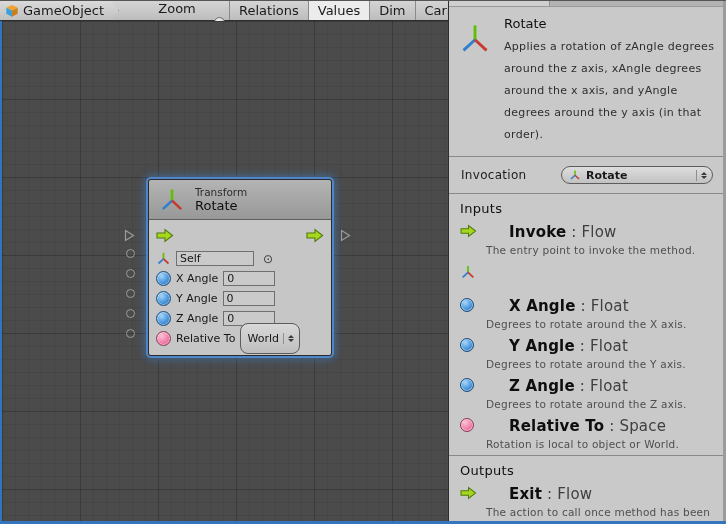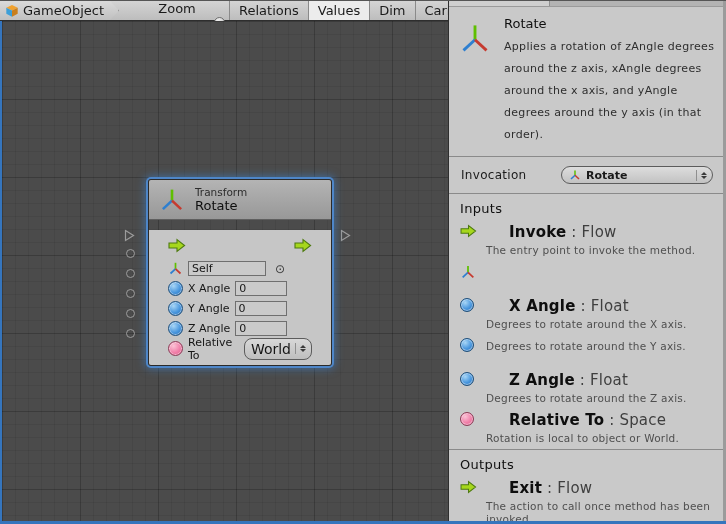--- a/index.html
+++ b/index.html
@@ -35,31 +35,31 @@
     border-left:2px solid #3575BD; }
 
   
   .node { position:absolute; left:146px; top:158px; width:184px; border-radius:3px;
     border:1px solid #2A2A2A;
     box-shadow:0 0 0 2px #4E86C8, 0 0 8px 3px rgba(62,125,194,.65); }
   .node-header { display:flex; align-items:center; gap:10px; padding:5px 8px 5px 10px; height:40px;
     background:linear-gradient(#B4B4B4,#989898); border-bottom:1px solid #5F5F5F; border-radius:2px 2px 0 0; }
   .node-header .hd-cat { font-size:10.5px; color:#2d2d2d; }
   .node-header .hd-title { font-size:13px; color:#0f0f0f; }
-  .node-body { background:#C6C6C6; border-radius:0 0 2px 2px; padding:6px 19px 7px;margin-top:10px; }
+  .node-body { background:#C6C6C6; border-radius:0 0 2px 2px; padding:6px 7px 7px; }
   .nrow { display:flex; align-items:center; gap:5px; height:19px; margin-bottom:1px; font-size:11px; color:#161616; }
   .nrow.flow { justify-content:space-between; margin-bottom:4px; }
   .nfield { background:#CACACA; border:1px solid #6F6F6F; height:15px; font-size:11px; color:#161616;
     padding:0 3px; font-family:inherit; outline:none; }
   .nfield.self { width:78px; }
   .nfield.num { width:52px; }
   .picker { font-size:12px; color:#3a3a3a; margin-left:4px; }
-  .minipop { display:inline-flex; align-items:center; gap:4px; height:22px; padding:0 5px 0 6px;
+  .minipop { display:inline-flex; align-items:center; gap:4px; height:31px; padding:0 5px 0 6px;
     background:linear-gradient(#D8D8D8,#BEBEBE); border:1px solid #5C5C5C; border-radius:8px;
-    font-size:14px; color:#161616; }
+    font-size:11px; color:#161616; }
   .updown { display:flex; flex-direction:column; gap:1px; border-left:1px solid #8F8F8F; padding-left:4px; height:11px; justify-content:center; }
   .updown i { width:0; height:0; border-left:3px solid transparent; border-right:3px solid transparent; display:block; }
   .updown i.up { border-bottom:3px solid #3a3a3a; }
   .updown i.dn { border-top:3px solid #3a3a3a; }
 
   .flow-arrow { display:inline-block; line-height:0; }
   .port-ball { width:15px; height:15px; border-radius:50%; flex:none;
     border:1px solid #1D4E7A;
     background:radial-gradient(circle at 35% 30%, #A8D6F6, #4795DD 55%, #2F6FB0);
     box-shadow: inset 0 0 0 1px rgba(255,255,255,.45); }
@@ -284,20 +284,21 @@
     </div>
 
     <div class="entry">
       <span class="eicon port-ball small"></span>
       <div class="nameline"><b>X Angle</b><span class="sep"> : </span><span>Float</span></div>
       <div class="edesc">Degrees to rotate around the X axis.</div>
     </div>
 
     <div class="entry">
       <span class="eicon port-ball small"></span>
+      <div class="nameline"><b>Y Angle</b><span class="sep"> : </span><span>Float</span></div>
       <div class="edesc">Degrees to rotate around the Y axis.</div>
     </div>
 
     <div class="entry">
       <span class="eicon port-ball small"></span>
       <div class="nameline"><b>Z Angle</b><span class="sep"> : </span><span>Float</span></div>
       <div class="edesc">Degrees to rotate around the Z axis.</div>
     </div>
 
     <div class="entry">

